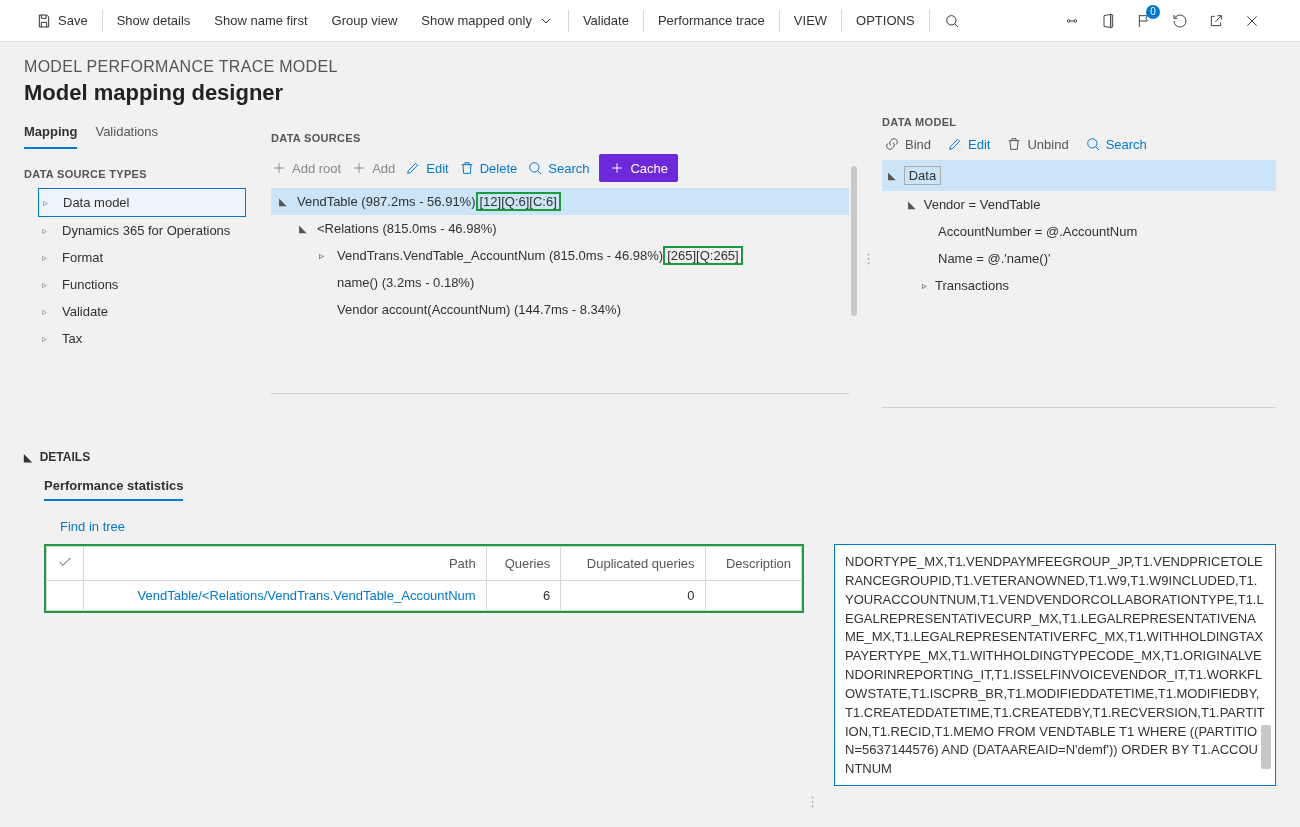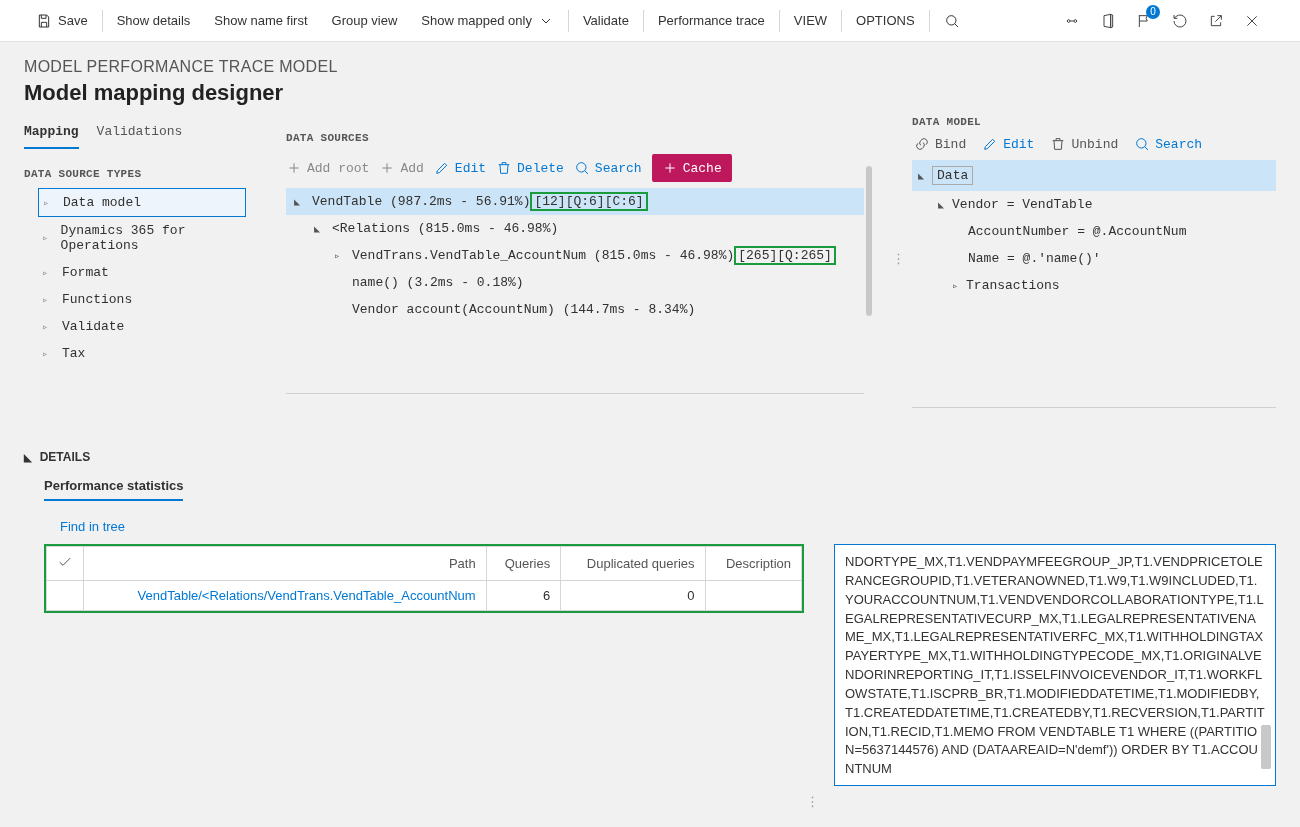--- a/index.html
+++ b/index.html
@@ -39,24 +39,23 @@
 
   
   .page-header { padding: 16px 24px 0 24px; }
   .breadcrumb { font-size: 16px; color: #555; letter-spacing: .3px; margin-bottom: 4px; }
   .page-title { font-size: 22px; font-weight: 600; color: #222; }
 
   
   .main {
     display: grid;
     grid-template-columns: 240px 590px 1fr;
-    gap: 16px;
+    gap: 1px;
     padding: 0 24px;
     height: 340px;
-    font-family: Liberation Mono, monospace;
   }
 
   .section-label { font-size: 11px; font-weight: 600; color: #555; letter-spacing: .3px; margin: 18px 0 8px 0; }
 
   
   .left-col { padding-right: 18px; }
   .tabs-row { display: flex; gap: 18px; margin-top: 10px; border-bottom: 1px solid transparent; }
   .tab { padding: 8px 0; color: #555; cursor: pointer; }
   .tab.active { color: #323130; font-weight: 600; border-bottom: 2px solid #0078d4; }
 
@@ -64,21 +63,21 @@
   .ds-type-item { display: flex; align-items: center; gap: 10px; padding: 6px 4px; cursor: pointer; }
   .ds-type-item .exp { width: 10px; color: #888; font-size: 10px; }
   .ds-type-item.selected { border: 1px solid #0078d4; background: #eef4fb; }
 
   
   .mid-col { position: relative; padding: 0 6px; }
   .mid-col .section-label { margin-top: 26px; }
   .ds-actions { display: flex; align-items: center; gap: 10px; margin: 10px 0 6px 0; }
   .ds-actions .act { display: inline-flex; align-items: center; gap: 5px; color: #888; cursor: default; }
   .ds-actions .act.enabled { color: #0078d4; cursor: pointer; }
-  .ds-actions .act.primary { background: #be185d; color: #fff; padding: 6px 10px; border-radius: 2px; cursor: pointer; }
+  .ds-actions .act.primary { background: #6d28d9; color: #fff; padding: 6px 10px; border-radius: 2px; cursor: pointer; }
   .tree { margin-top: 2px; font-size: 13px; }
   .tree-row { display: flex; align-items: center; padding: 6px 4px; gap: 8px; }
   .tree-row.selected { background: #cce4f7; }
   .tree-row .caret { width: 10px; color: #555; font-size: 10px; }
   .tree-row .label { white-space: nowrap; }
   .green-box { border: 2px solid #1a9c3e; padding: 0 2px; }
   .mid-scroll { position: absolute; right: -2px; top: 60px; width: 6px; height: 150px; background: #c8c8c8; border-radius: 3px; }
   .col-divider { border-bottom: 1px solid #d0d0d0; margin-top: 70px; }
 
   

